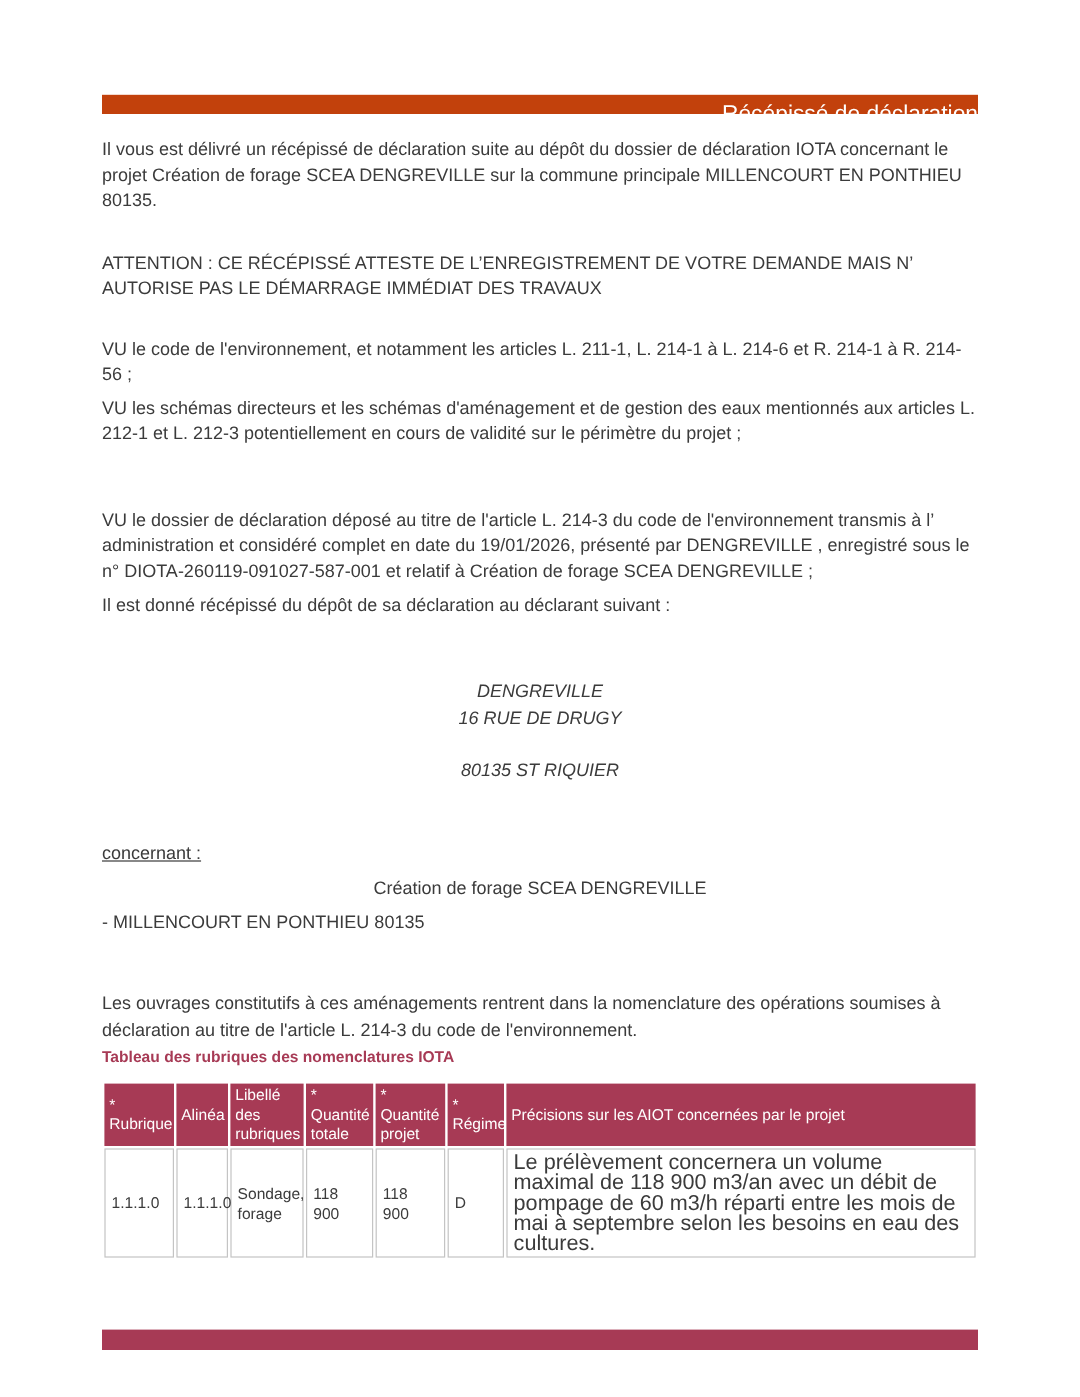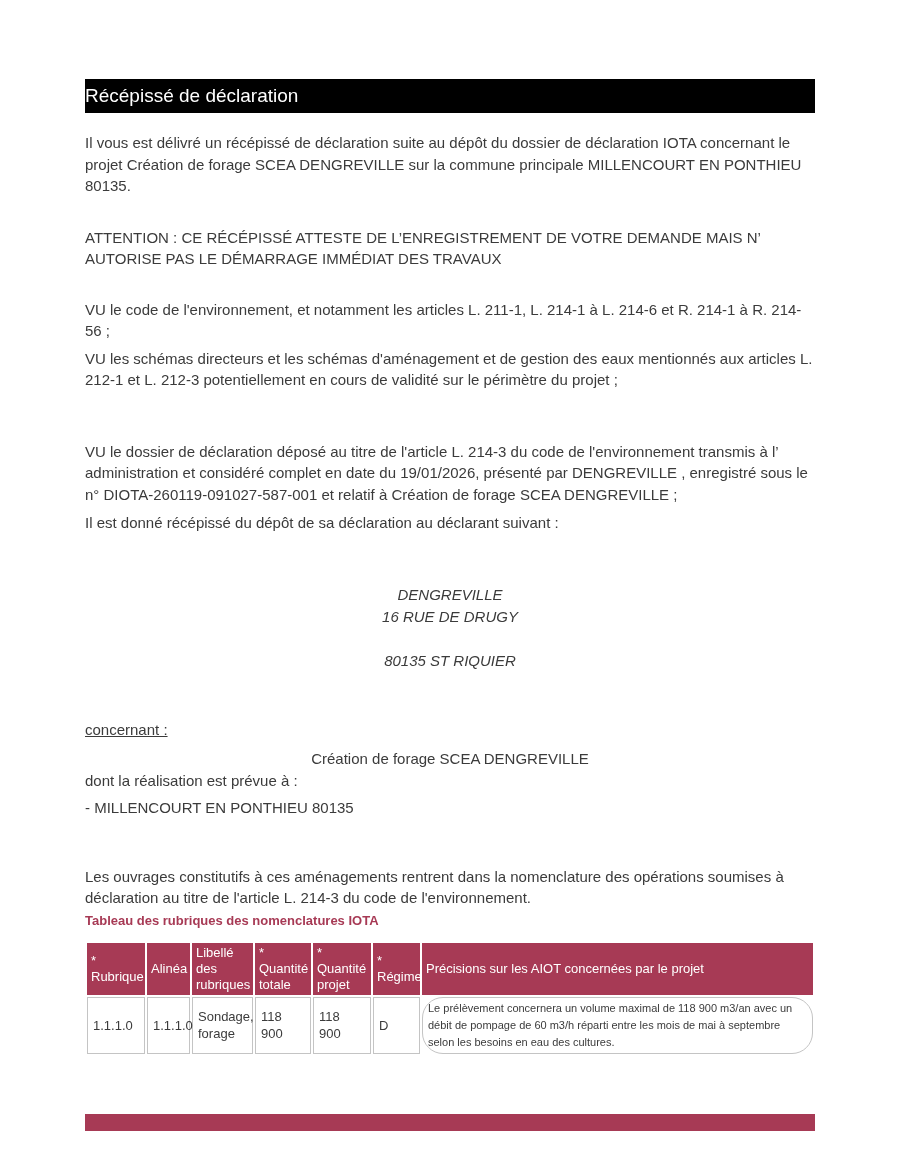--- a/index.html
+++ b/index.html
@@ -7,26 +7,26 @@
   body {
     width: 900px; height: 1164px;
     font-family: "Liberation Sans", "DejaVu Sans", sans-serif;
     color: #3b3b3b;
     overflow: hidden;
   }
   .content { width: 730px; margin-left: 85px; }
 
   .banner {
     margin-top: 79px;
-    height: 34px;
-    background: #000000;
+    height: 16px;
+    background: #c2410c;
     color: #ffffff;
     font-size: 19px;
     line-height: 34px;
-    text-align: left;
+    text-align: right;
   }
 
   p, .line { font-size: 15px; line-height: 21.5px; }
 
   .p-intro       { margin-top: 19px; }
   .p-attention   { margin-top: 30px; }
   .p-attention .u { }
   .p-vu1         { margin-top: 29px; }
   .p-vu2         { margin-top: 6px; }
   .p-vu3         { margin-top: 50px; }
@@ -67,21 +67,21 @@
     white-space: pre-line;
   }
   table.rubriques td {
     background: #ffffff;
     border: 1px solid #c4c4c4;
     font-size: 13px;
     line-height: 17px;
     vertical-align: middle;
     padding: 2px 5px;
   }
-  table.rubriques td.precisions { font-size: 11px; border-radius: 21px; }
+  table.rubriques td.precisions { font-size: 18px; }
 
   .footer-bar {
     margin-top: 58px;
     height: 17px;
     background: #a73a55;
   }
 </style>
 </head>
 <body>
 
@@ -105,21 +105,20 @@
 
   <div class="address-block">
     <div class="line">DENGREVILLE</div>
     <div class="line">16 RUE DE DRUGY</div>
     <div class="line"></div>
     <div class="line">80135 ST RIQUIER</div>
   </div>
 
   <p class="p-concernant">concernant :</p>
   <div class="line line-project">Création de forage SCEA DENGREVILLE</div>
-  <p class="p-dont">dont la réalisation est prévue à :</p>
   <p class="p-commune">- MILLENCOURT EN PONTHIEU 80135</p>
 
   <p class="p-ouvrages">Les ouvrages constitutifs à ces aménagements rentrent dans la nomenclature des opérations soumises à déclaration au titre de l'article L. 214-3 du code de l'environnement.</p>
 
   <h2 class="section-title">Tableau des rubriques des nomenclatures IOTA</h2>
 
   <table class="rubriques">
     <colgroup>
       <col style="width:58px">
         <col style="width:43px">

